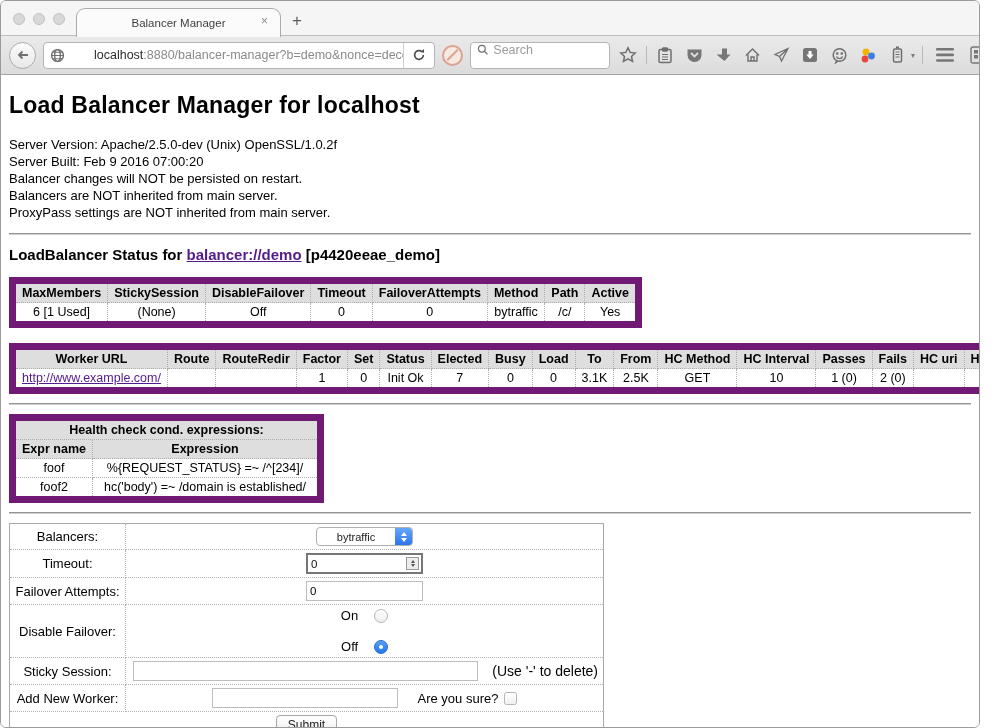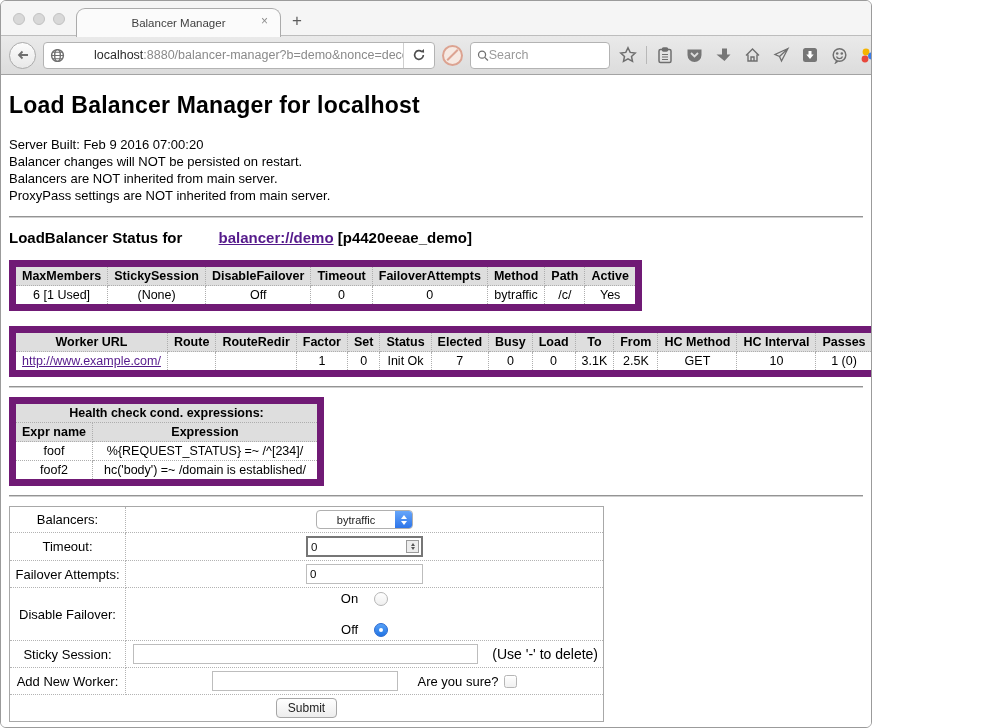--- a/index.html
+++ b/index.html
@@ -1,18 +1,18 @@
 <!DOCTYPE html>
 <html><head>
 <meta charset="utf-8">
 <style>
   * { box-sizing: border-box; margin: 0; padding: 0; }
   html,body { background:#ffffff; }
   body { font-family:"Liberation Sans","DejaVu Sans",sans-serif; cursor:default; }
-  .window { width:872px; height:728px; border-radius:6px; overflow:hidden;
+  .window { width:980px; height:728px; border-radius:6px; overflow:hidden;
             border:1px solid #9b9b9b; background:#fff; position:relative; }
 
   
   .titlebar { height:35px; background:#f5f5f5; border-bottom:1px solid #bdbdbd; position:relative; }
   .traffic { position:absolute; top:12px; left:12px; display:flex; gap:8px; }
   .traffic span { width:12px; height:12px; border-radius:50%; background:#d8d8d8; border:1px solid #c2c2c2; }
   .tab { position:absolute; left:75px; top:7px; width:205px; height:29px;
          background:#fbfbfb; border:1px solid #ababab; border-bottom:none;
          border-radius:9px 9px 0 0; display:flex; align-items:center; justify-content:center; }
   .tab-title { font-size:11.5px; color:#3f3f3f; }
@@ -30,36 +30,36 @@
   .url-text { font-size:12.5px; white-space:nowrap; overflow:hidden; flex:1; margin-left:5px; }
   .url-domain { color:#2c2c2c;padding-left:24px; }
   .url-rest { color:#8a8a8a; }
   .url-sep { width:1px; height:25px; background:#cfcfcf; }
   .reload { width:30px; display:flex; align-items:center; justify-content:center; }
   .blocked { width:21px; height:21px; min-width:21px; border-radius:50%; border:2px solid #dca391;
              background:#f6e9e2; position:relative; }
   .blocked::after { content:""; position:absolute; left:1px; top:7px; width:15px; height:2px;
                     background:#dca391; transform:rotate(-45deg); }
   .searchbar { width:140px; min-width:140px; height:27px; background:#fff; border:1px solid #b3b3b3; border-radius:4px;
-               display:flex; align-items:center; padding:0 6px; }
+               display:flex; align-items:flex-start; padding:0 6px; gap:5px; }
   .searchbar input { border:none; outline:none; width:100%; font-size:12.5px; font-family:inherit; background:transparent; }
   .searchbar input::placeholder { color:#9a9a9a; }
   .tool-icon { width:22px; min-width:22px; height:24px; display:flex; align-items:center; justify-content:center; }
   .tb-sep { width:1px; height:18px; background:#b8b8b8; min-width:1px; }
   .caret { font-size:8px; color:#7e7e7e; margin-left:-4px; }
   svg.gi { stroke:#6f6f6f; fill:none; stroke-width:1.5; }
   svg.gf { fill:#767676; stroke:none; }
 
   
   .content { height:652px; background:#fff; padding:0 8px; overflow:hidden; color:#000; }
   h1.pg { font-size:23px; font-weight:bold; margin:17px 0 17px; letter-spacing:.2px; }
   .info-line { font-size:13px; line-height:17px; }
   .rule { height:2px; background:#cfcfcf; border-top:1px solid #949494; margin:9px 0; }
   h3.sec { font-size:15px; font-weight:bold; margin:11px 0 14px; }
-  h3.sec a { color:#551a8b;margin-left:32px; }
+  h3.sec a { color:#551a8b; }
 
   table.data { border-collapse:collapse; font-size:12.5px; margin:0 0 2px 0; }
   table.data th, table.data td { border:1px dotted #aeaeae; padding:2px 6px; text-align:center; white-space:nowrap; }
   table.data th { background:#dedede; font-weight:bold; }
   table.data { border:7px solid #701a75; }
   td.left { text-align:left;margin-top:28px; }
   a.plink { color:#551a8b; }
   .tbl-gap { height:13px; }
 
   table.form { border-collapse:collapse; border:1px solid #a8a8a8; font-size:13px; width:595px; margin-top:3px; }
@@ -229,20 +229,21 @@
           <rect x="9.5" y="9" width="4" height="3.5"></rect>
           <rect x="15" y="9" width="3" height="5"></rect>
         </svg>
     </span>
   </div>
 
   <div class="content">
     <h1 class="pg">Load Balancer Manager for localhost</h1>
 
     <div>
+      <div class="info-line">Server Version: Apache/2.5.0-dev (Unix) OpenSSL/1.0.2f</div>
       <div class="info-line">Server Built: Feb 9 2016 07:00:20</div>
       <div class="info-line">Balancer changes will NOT be persisted on restart.</div>
       <div class="info-line">Balancers are NOT inherited from main server.</div>
       <div class="info-line">ProxyPass settings are NOT inherited from main server.</div>
     </div>
 
     <div class="rule" style="margin-top:12px;"></div>
 
     <h3 class="sec"><span>LoadBalancer Status for </span><a href="#">balancer://demo</a><span> [p4420eeae_demo]</span></h3>
 

